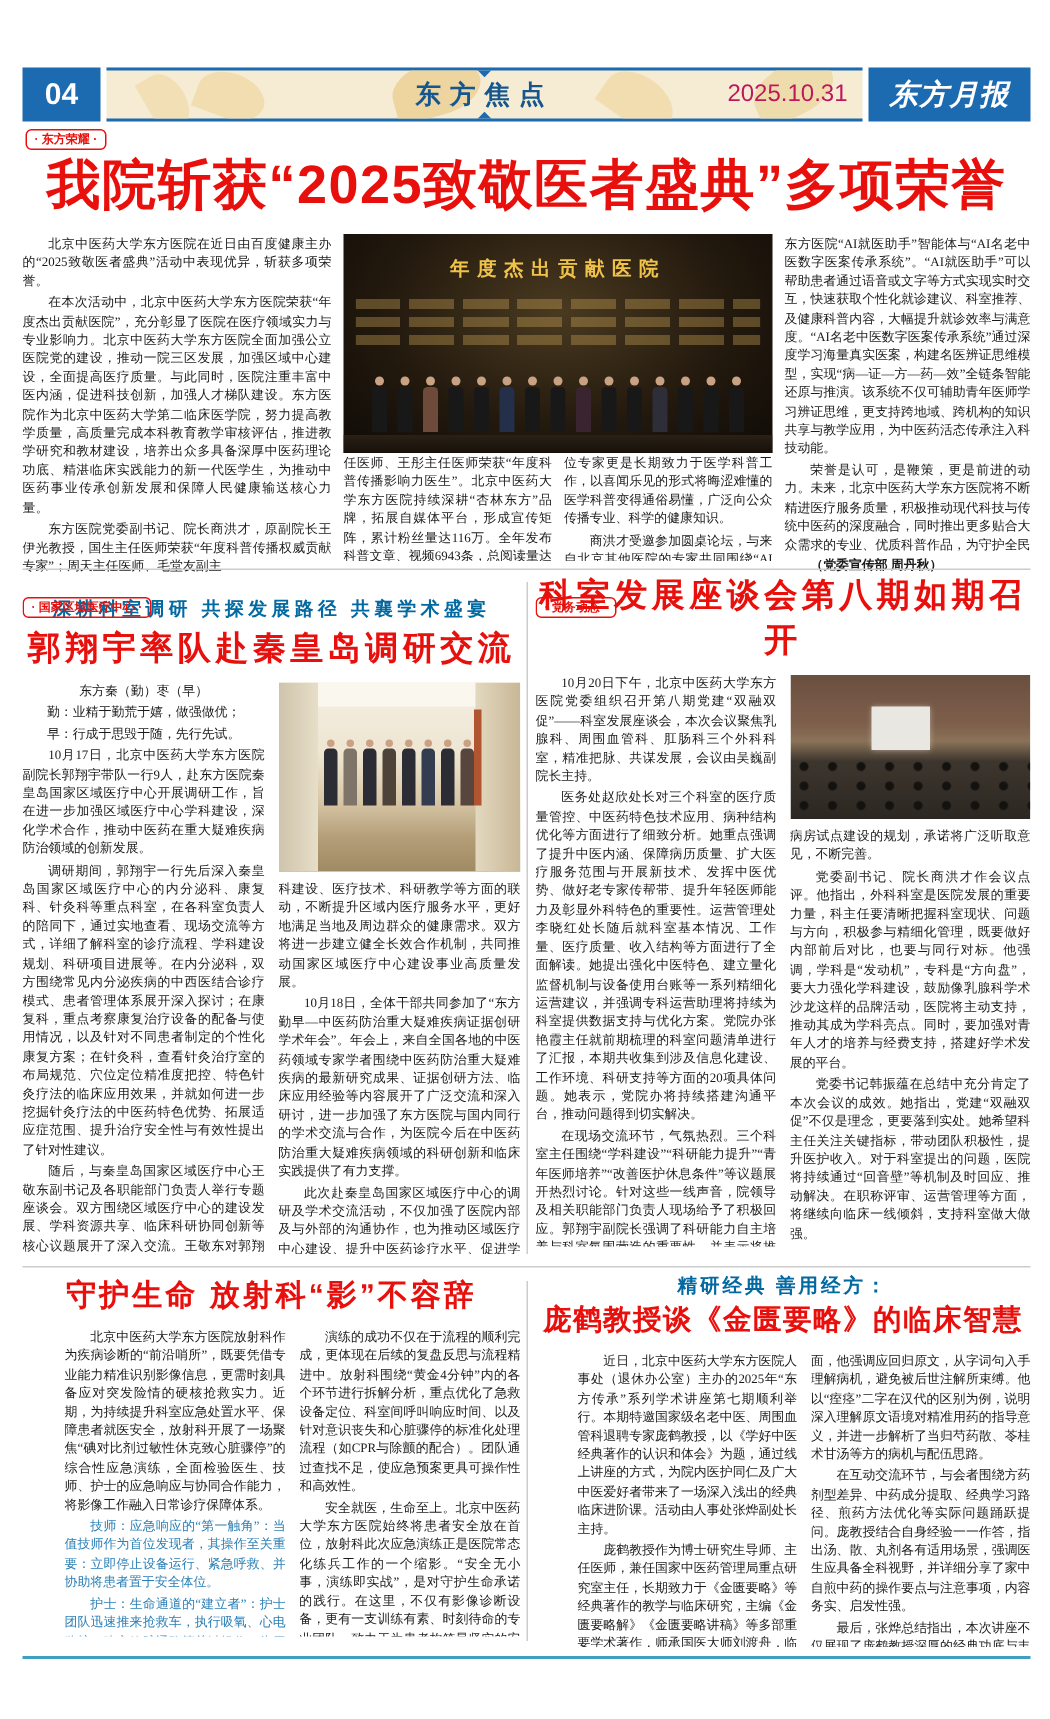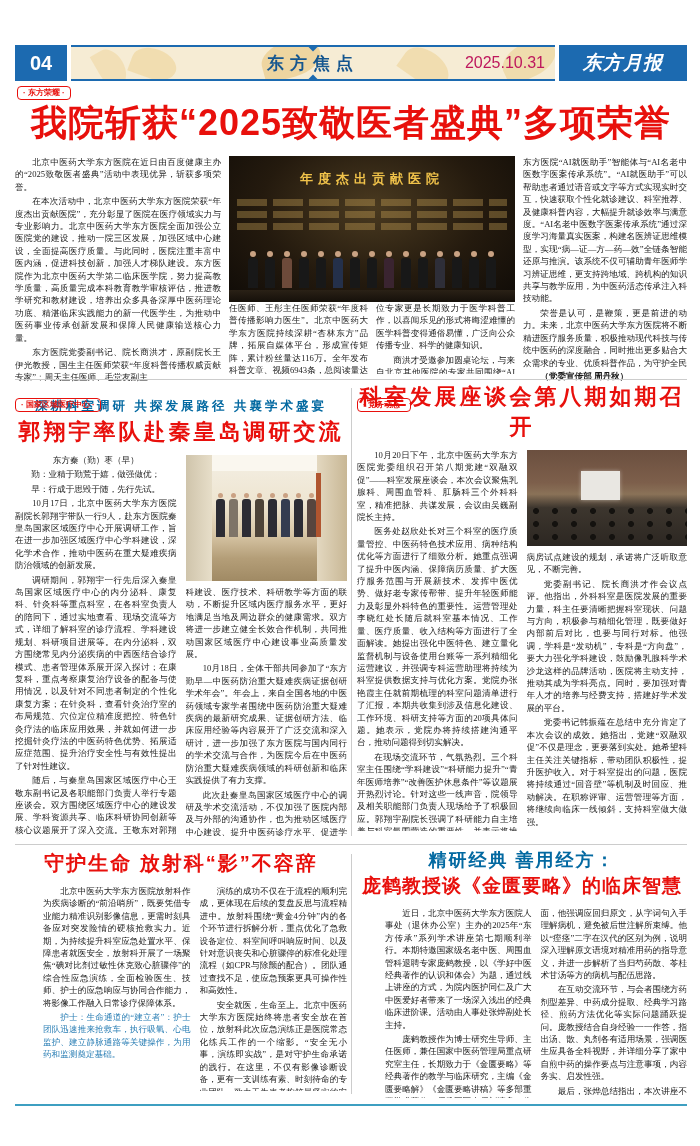--- a/index.html
+++ b/index.html
@@ -4,21 +4,21 @@
 <style>
   html,body{margin:0;padding:0;background:#ffffff;}
   .page{position:relative;width:700px;height:1146px;background:#fff;overflow:hidden;
         font-family:"Liberation Serif","DejaVu Serif",serif;color:#1a1a1a;}
 
   
   .masthead{position:absolute;top:45px;left:15px;right:13px;height:36px;display:flex;}
   .mh-box{background:#1c6ab0;color:#fff;display:flex;align-items:center;justify-content:center;
           font-family:"Liberation Sans","DejaVu Sans",sans-serif;font-weight:bold;}
   .mh-num{width:52px;font-size:20px;}
-  .mh-brand{width:128px;font-family:"DejaVu Serif",serif;font-style:italic;font-size:19px;letter-spacing:1px;}
+  .mh-brand{width:108px;font-family:"DejaVu Serif",serif;font-style:italic;font-size:19px;letter-spacing:1px;}
   .mh-strip{flex:1;position:relative;margin:0 4px;background:#f6ecd4;border-top:2px solid #1c6ab0;border-bottom:2px solid #1c6ab0;overflow:hidden;}
   .leaf{position:absolute;border-radius:50% 50% 50% 0;background:#f0d9a6;opacity:.8;}
   .l1{width:46px;height:30px;left:60px;top:2px;transform:rotate(20deg);}
   .l2{width:60px;height:36px;left:190px;top:-6px;transform:rotate(-15deg);background:#ecd092;}
   .l3{width:50px;height:32px;left:330px;top:4px;transform:rotate(35deg);}
   .l4{width:56px;height:34px;left:430px;top:-4px;transform:rotate(-25deg);background:#eed8a2;}
   .l5{width:40px;height:26px;left:20px;top:8px;transform:rotate(60deg);background:#f1dcae;}
   .mh-section{position:absolute;left:0;right:0;top:50%;transform:translateY(-50%);text-align:center;
               font-family:"Liberation Sans","DejaVu Sans",sans-serif;font-weight:bold;font-size:17px;
               letter-spacing:6px;color:#15568f;}
@@ -103,21 +103,21 @@
     background-image:radial-gradient(circle 2.6px at 9px 7px,#14120f 2.6px,transparent 3.4px);
     background-size:19px 13px;}
 
   
   .bot-row{position:absolute;top:848px;left:15px;right:13px;height:250px;}
   .bot-sec{position:absolute;top:0;height:250px;overflow:hidden;}
   .bot-left{left:0;width:332px;}
   .bot-right{left:342px;right:0;}
   .bot-vdiv{left:336px;}
   .bot-headline{font-size:20px;letter-spacing:2px;margin:2px 0 8px 0;}
-  .bot-kicker{font-size:18px;letter-spacing:2px;margin:0;}
+  .bot-kicker{font-size:13px;letter-spacing:2px;margin:0;}
   .bot-headline2{font-size:19px;letter-spacing:1px;margin:1px 0 8px 0;}
   .bot-cols{display:flex;gap:9px;height:206px;margin-left:28px;}
   .bot-cols .col{flex:1;overflow:hidden;}
 
   .bottom-rule{position:absolute;left:15px;right:13px;top:1104px;height:2px;background:#3e9fc1;}
 </style>
 </head>
 <body>
 
 <div class="page">
@@ -263,20 +263,21 @@
 
   <div class="hdiv" style="top:844px"></div>
 
   <div class="bot-row">
 
     <section class="bot-sec bot-left">
       <h2 class="headline bot-headline">守护生命 放射科“影”不容辞</h2>
       <div class="bot-cols">
         <div class="col">
             <p>北京中医药大学东方医院放射科作为疾病诊断的“前沿哨所”，既要凭借专业能力精准识别影像信息，更需时刻具备应对突发险情的硬核抢救实力。近期，为持续提升科室应急处置水平、保障患者就医安全，放射科开展了一场聚焦“碘对比剂过敏性休克致心脏骤停”的综合性应急演练，全面检验医生、技师、护士的应急响应与协同合作能力，将影像工作融入日常诊疗保障体系。</p>
+            <p class="role">技师：应急响应的“第一触角”：当值技师作为首位发现者，其操作至关重要：立即停止设备运行、紧急呼救、并协助将患者置于安全体位。</p>
             <p class="role">护士：生命通道的“建立者”：护士团队迅速推来抢救车，执行吸氧、心电监护、建立静脉通路等关键操作，为用药和监测奠定基础。</p>
           </div>
         <div class="col">
           <div>
               <p>演练的成功不仅在于流程的顺利完成，更体现在后续的复盘反思与流程精进中。放射科围绕“黄金4分钟”内的各个环节进行拆解分析，重点优化了急救设备定位、科室间呼叫响应时间、以及针对意识丧失和心脏骤停的标准化处理流程（如CPR与除颤的配合）。团队通过查找不足，使应急预案更具可操作性和高效性。</p>
               <p>安全就医，生命至上。北京中医药大学东方医院始终将患者安全放在首位，放射科此次应急演练正是医院常态化练兵工作的一个缩影。“安全无小事，演练即实战”，是对守护生命承诺的践行。在这里，不仅有影像诊断设备，更有一支训练有素、时刻待命的专业团队，致力于为患者构筑最坚实的安全防线。</p>
             </div>
 
         </div>
       </div>

